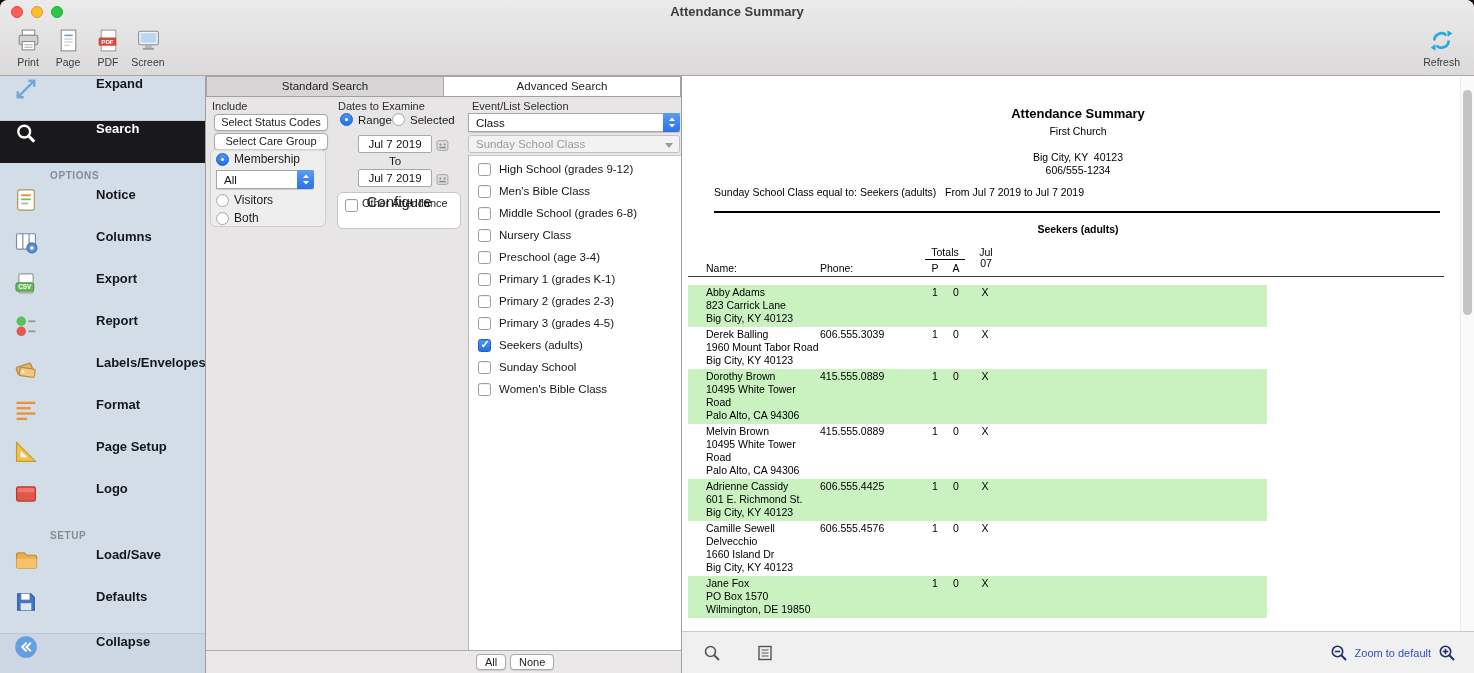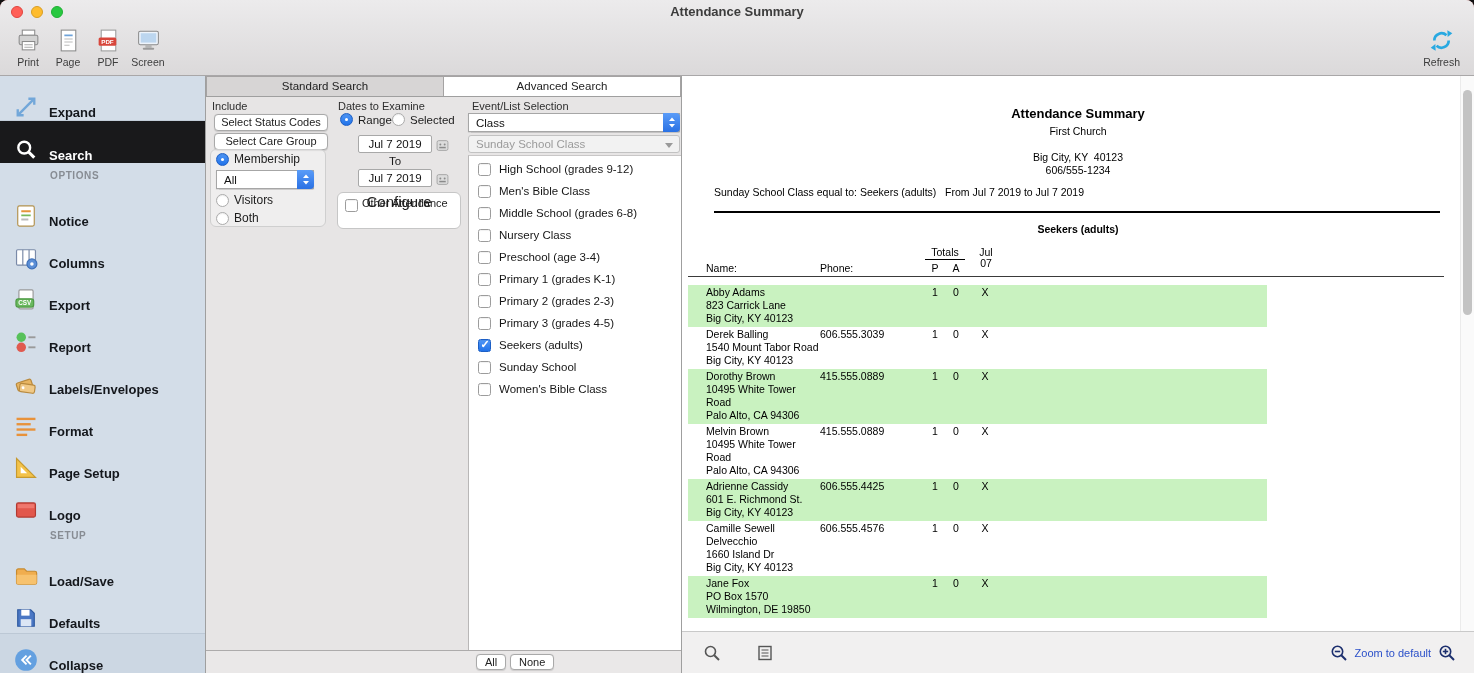--- a/index.html
+++ b/index.html
@@ -22,21 +22,21 @@
   .tb-icon { width:27px; height:27px; display:block; }
   .tb-icon svg { width:100%; height:100%; }
   .tb-label { font-size:10.5px; color:#3d3d3d; margin-top:2px; }
   .tb-refresh { position:absolute; right:12px; top:2px; }
 
   
   .main { display:flex; height:597px; }
 
   
   .sidebar { width:206px; background:#d3dde8; border-right:1px solid #9f9f9f; display:flex; flex-direction:column; flex:none; }
-  .side-item { height:42px; display:flex; align-items:flex-end; flex:none; cursor:default; }
+  .side-item { height:42px; display:flex; align-items:flex-start; flex:none; cursor:default;gap:47px; }
   .side-item .s-icon { width:26px; height:26px; margin:0 10px 0 13px; flex:none; }
   .side-item .s-icon svg { width:100%; height:100%; }
   .side-label { font-size:13px; font-weight:bold; color:#14171c; white-space:nowrap; }
   .side-expand { height:45px; border-bottom:1px solid #c3cdd9; }
   .side-search { background:#19191b; }
   .side-search .side-label { color:#fff; }
   .side-header { height:24px; line-height:26px; padding-left:50px; font-size:10px; font-weight:bold; color:#878c93; letter-spacing:0.6px; flex:none; }
   .side-collapse { margin-top:auto; height:40px; border-top:1px solid #bcc8d5; background:#ccd7e3; }
 
   
@@ -510,21 +510,21 @@
           <div class="rname">Abby Adams
 823 Carrick Lane
 Big City, KY 40123</div>
           <div class="rphone"></div>
           <div class="rp">1</div>
           <div class="ra">0</div>
           <div class="rx">X</div>
         </div>
         <div class="rrow">
           <div class="rname">Derek Balling
-1540 Mount Tabor Road
+1960 Mount Tabor Road
 Big City, KY 40123</div>
           <div class="rphone">606.555.3039</div>
           <div class="rp">1</div>
           <div class="ra">0</div>
           <div class="rx">X</div>
         </div>
         <div class="rrow green">
           <div class="rname">Dorothy Brown
 10495 White Tower
 Road

